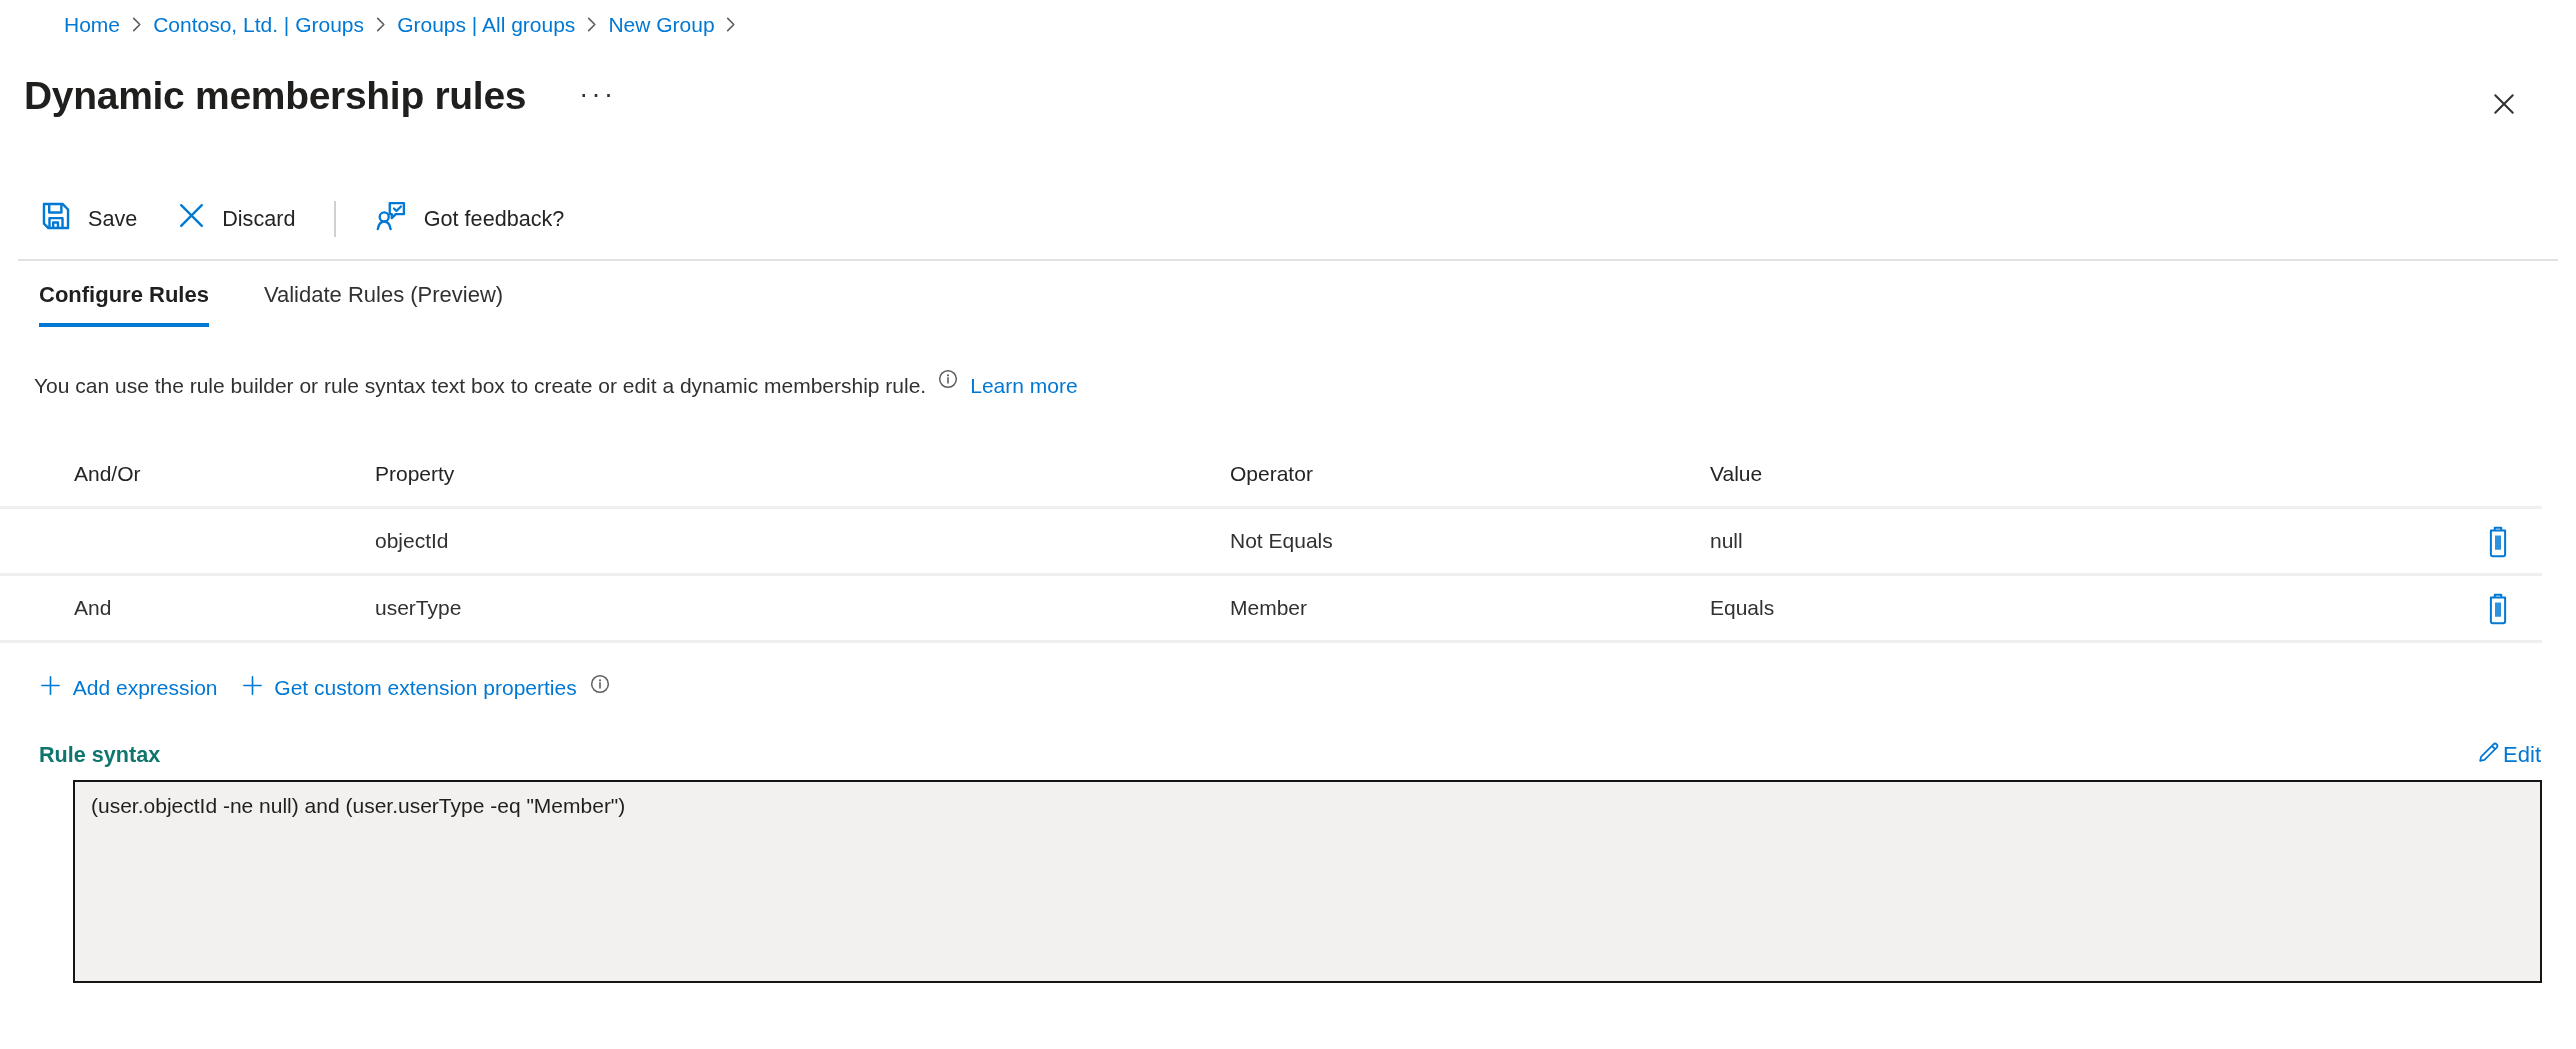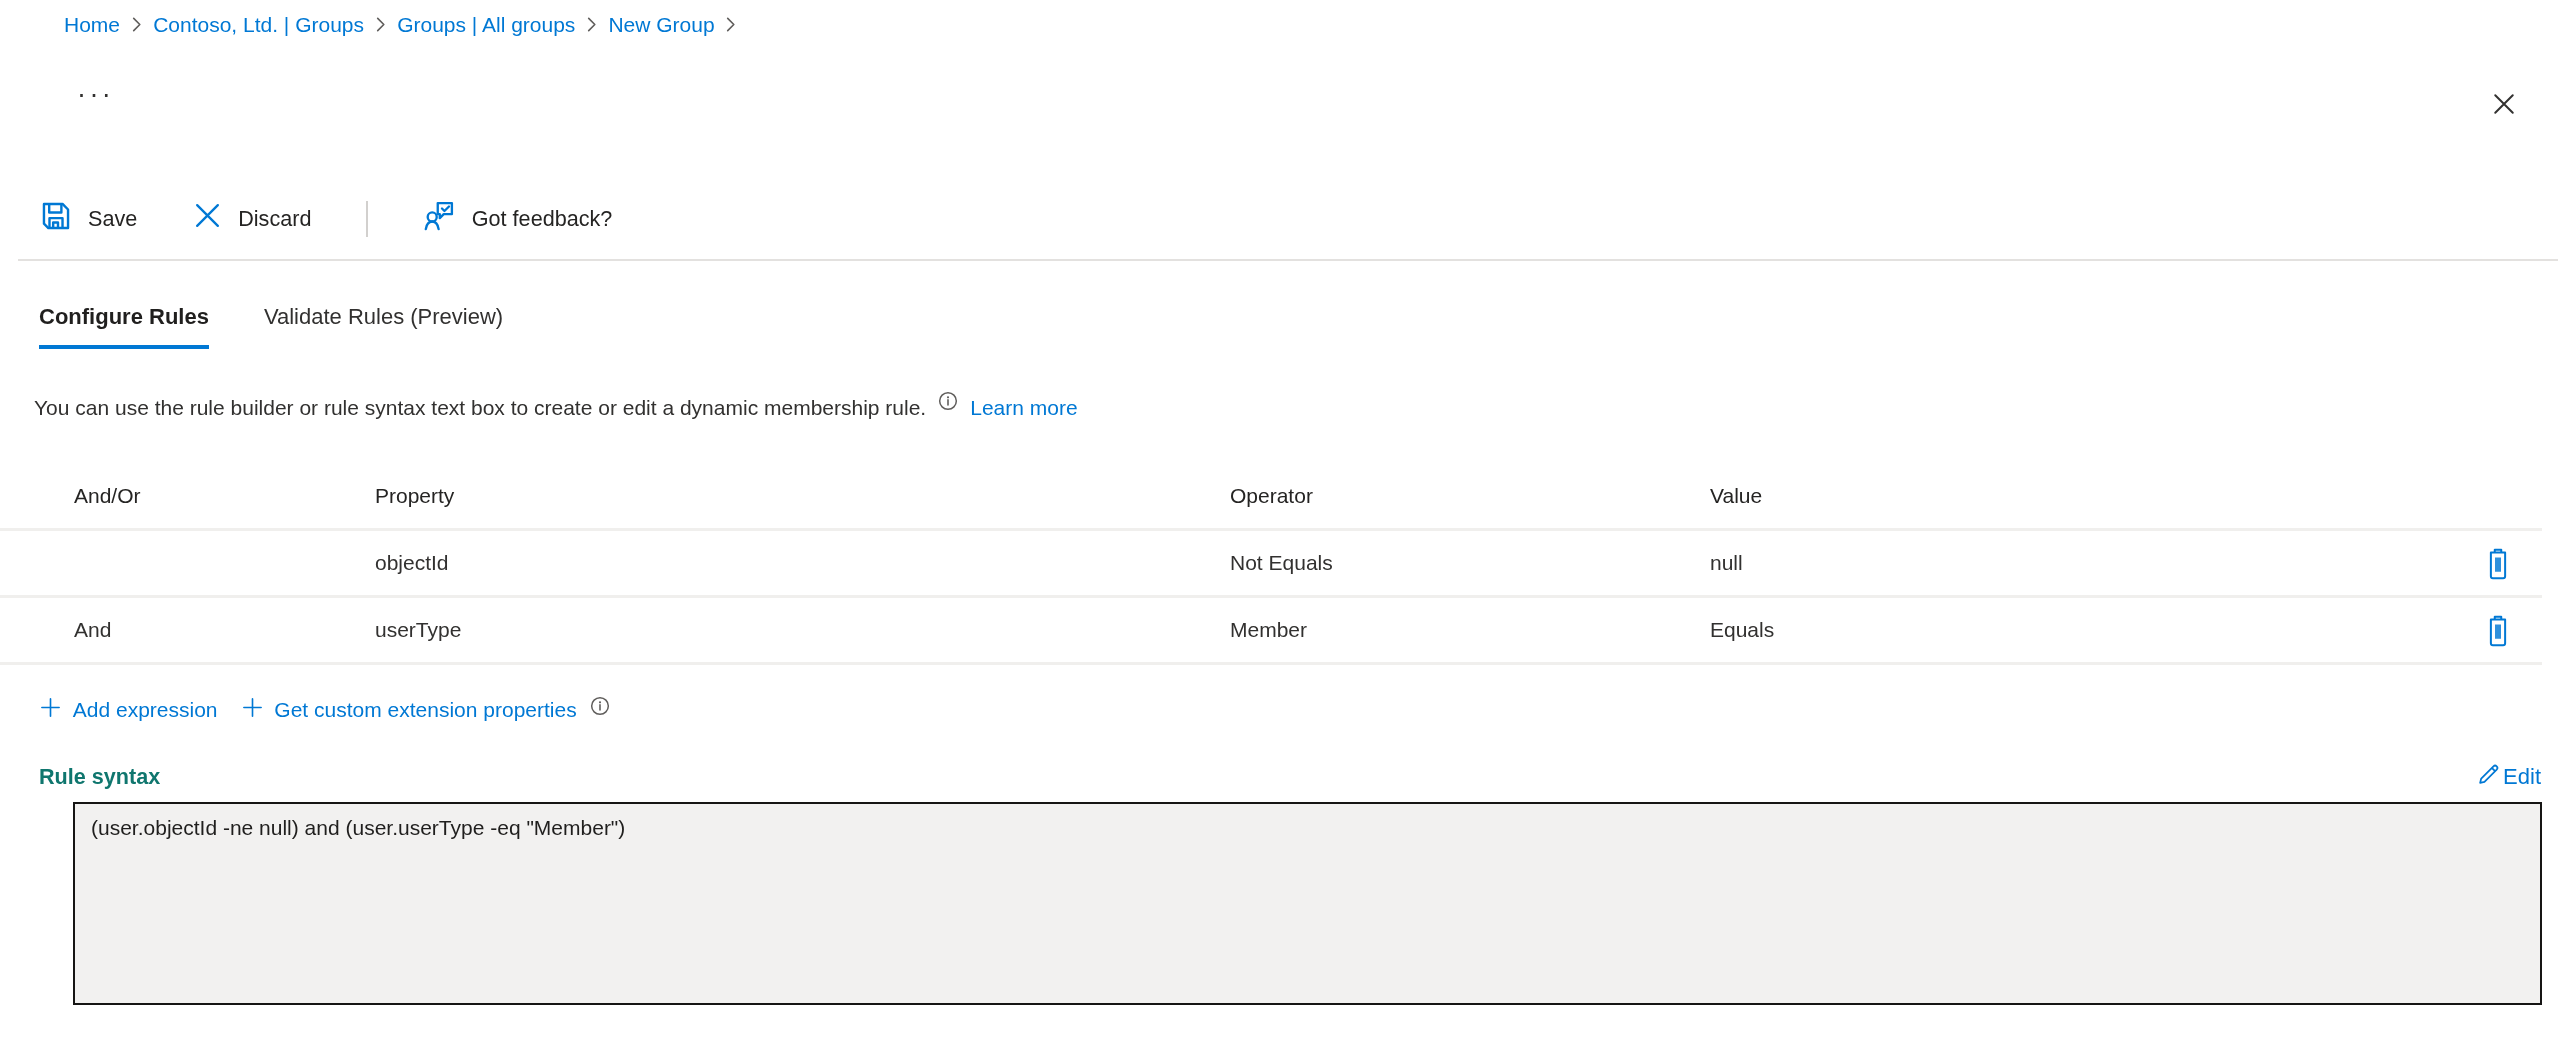--- a/index.html
+++ b/index.html
@@ -21,27 +21,27 @@
   .crumb { color: #0078d4; cursor: pointer; white-space: nowrap; }
   .crumb-sep { display: inline-flex; align-items: center; margin-top: 1.4px; }
 
   
   .page-header { display: flex; align-items: center; margin: 31px 0 0 24px; height: 54px; }
   .page-title { font-size: 39px; font-weight: 700; color: #201f1e; letter-spacing: -0.3px; line-height: 54px; }
   .overflow-dots { margin-left: 53px; font-size: 27px; color: #323130; letter-spacing: 3.4px; cursor: pointer; line-height: 27px; margin-top: -2.7px; }
   .close-btn { position: absolute; top: 89px; right: 57px; width: 30px; height: 30px; cursor: pointer; display: flex; align-items: center; justify-content: center; }
 
   
-  .toolbar { display: flex; align-items: center; margin: 77px 0 0 39px; height: 38px; font-size: 21.6px; color: #252423; gap: 16px; }
+  .toolbar { display: flex; align-items: center; margin: 77px 0 0 39px; height: 38px; font-size: 21.6px; color: #252423; }
   .tb-item { display: flex; align-items: center; gap: 15px; margin-right: 39px; cursor: pointer; white-space: nowrap; }
   .tb-sep { width: 1.4px; height: 36px; background: #d2d0ce; margin-right: 38px; }
   .toolbar-divider { height: 2px; background: #e3e1df; margin: 21.6px 17.6px 0 17.6px; }
 
   
-  .tabs { display: flex; gap: 55px; margin: 42px 0 0 39px; font-size: 22px; }
+  .tabs { display: flex; gap: 55px; margin: 20px 0 0 39px; font-size: 22px; }
   .tab { padding-bottom: 15px; cursor: pointer; color: #323130; line-height: 27px; }
   .tab.active { font-weight: 700; color: #201f1e; border-bottom: 4.7px solid #0078d4; }
 
   
   .intro { display: flex; align-items: flex-start; gap: 12px; margin: 45px 0 0 34px; font-size: 21px; line-height: 27px; }
   .info-icon { flex: 0 0 auto; margin-top: -4px; }
   .learn-more { color: #0078d4; cursor: pointer; }
 
   
   .rule-table { margin: 43px 34px 0 0; font-size: 21px; }
@@ -102,20 +102,21 @@
     </span>
   <span class="crumb">New Group</span>
   <span class="crumb-sep">
       <svg width="11.5" height="19" viewBox="0 0 17 28">
         <path d="M4 5l9 9-9 9" stroke="#605e5c" stroke-width="2.4" fill="none" stroke-linecap="round" stroke-linejoin="round"></path>
       </svg>
     </span>
 </nav>
 
 <header class="page-header">
+  <h1 class="page-title" style="margin:0">Dynamic membership rules</h1>
   <span class="overflow-dots">···</span>
 </header>
 <div class="close-btn">
   <svg width="28" height="28" viewBox="0 0 24 24">
       <path d="M4.5 4.5 L19.5 19.5 M19.5 4.5 L4.5 19.5" stroke="#323130" stroke-width="1.7" fill="none" stroke-linecap="round"></path>
     </svg>
 </div>
 
 <div class="toolbar">
   <div class="tb-item">

